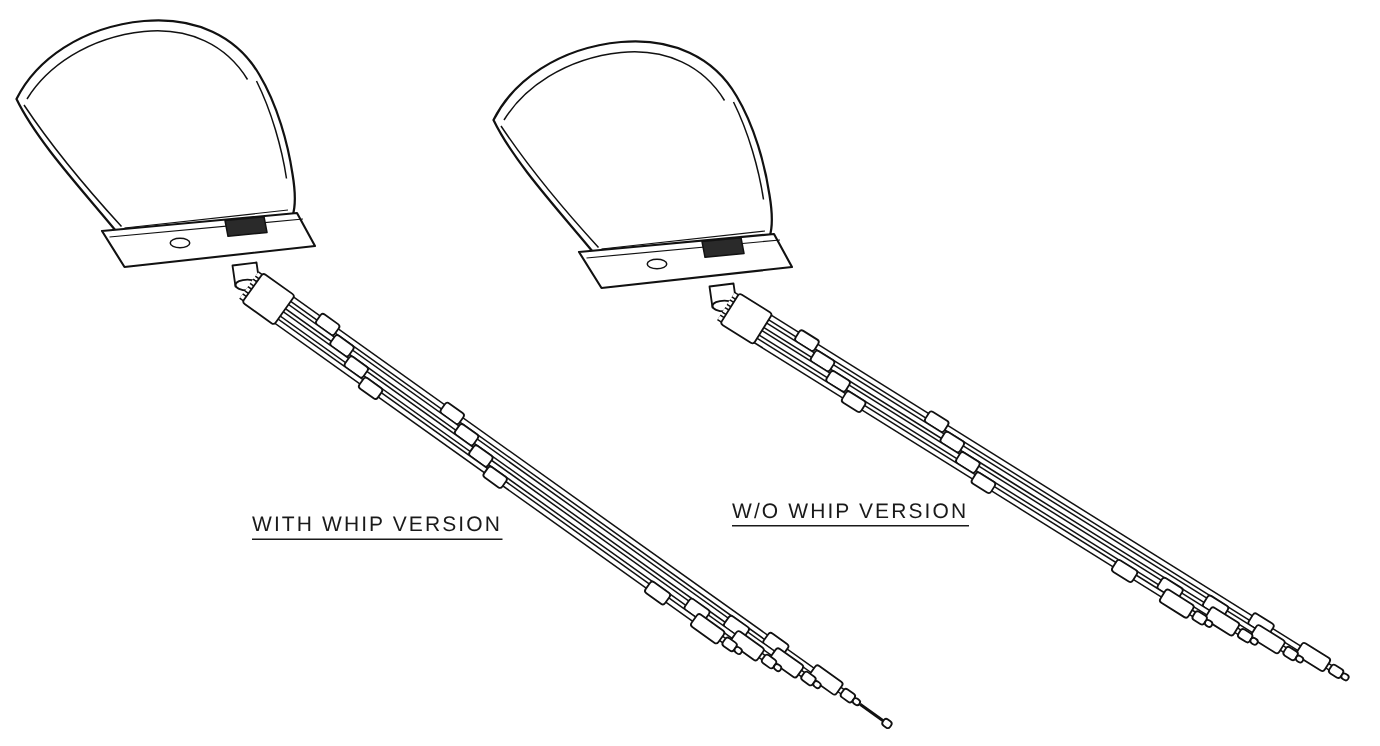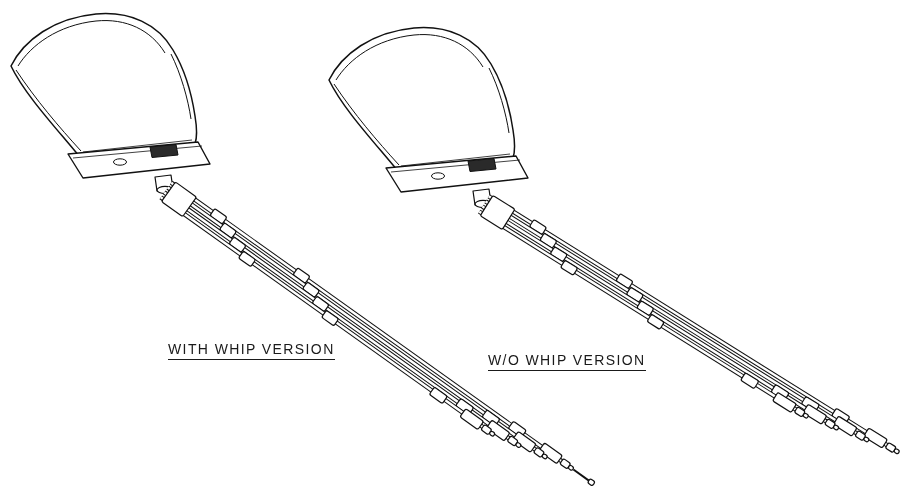--- a/index.html
+++ b/index.html
@@ -15,21 +15,21 @@
     position:absolute;
     font-size:14px;
     font-weight:500;
     letter-spacing:1.4px;
     color:#1a1a1a;
     border-bottom:1.6px solid #1a1a1a;
     padding-bottom:2px;
     white-space:nowrap;
   }
   #label-left{left:168px;top:341px;}
-  #label-right{left:488px;top:332px;margin-top:20px;}
+  #label-right{left:488px;top:332px;}
 </style>
 </head>
 <body>
 
 <div class="figure">
 
   <svg class="drawing" width="920" height="497" viewBox="0 0 920 497">
     <defs>
       <g id="antennaHead" fill="none" stroke="#111" stroke-width="1.5" stroke-linejoin="round">
 

